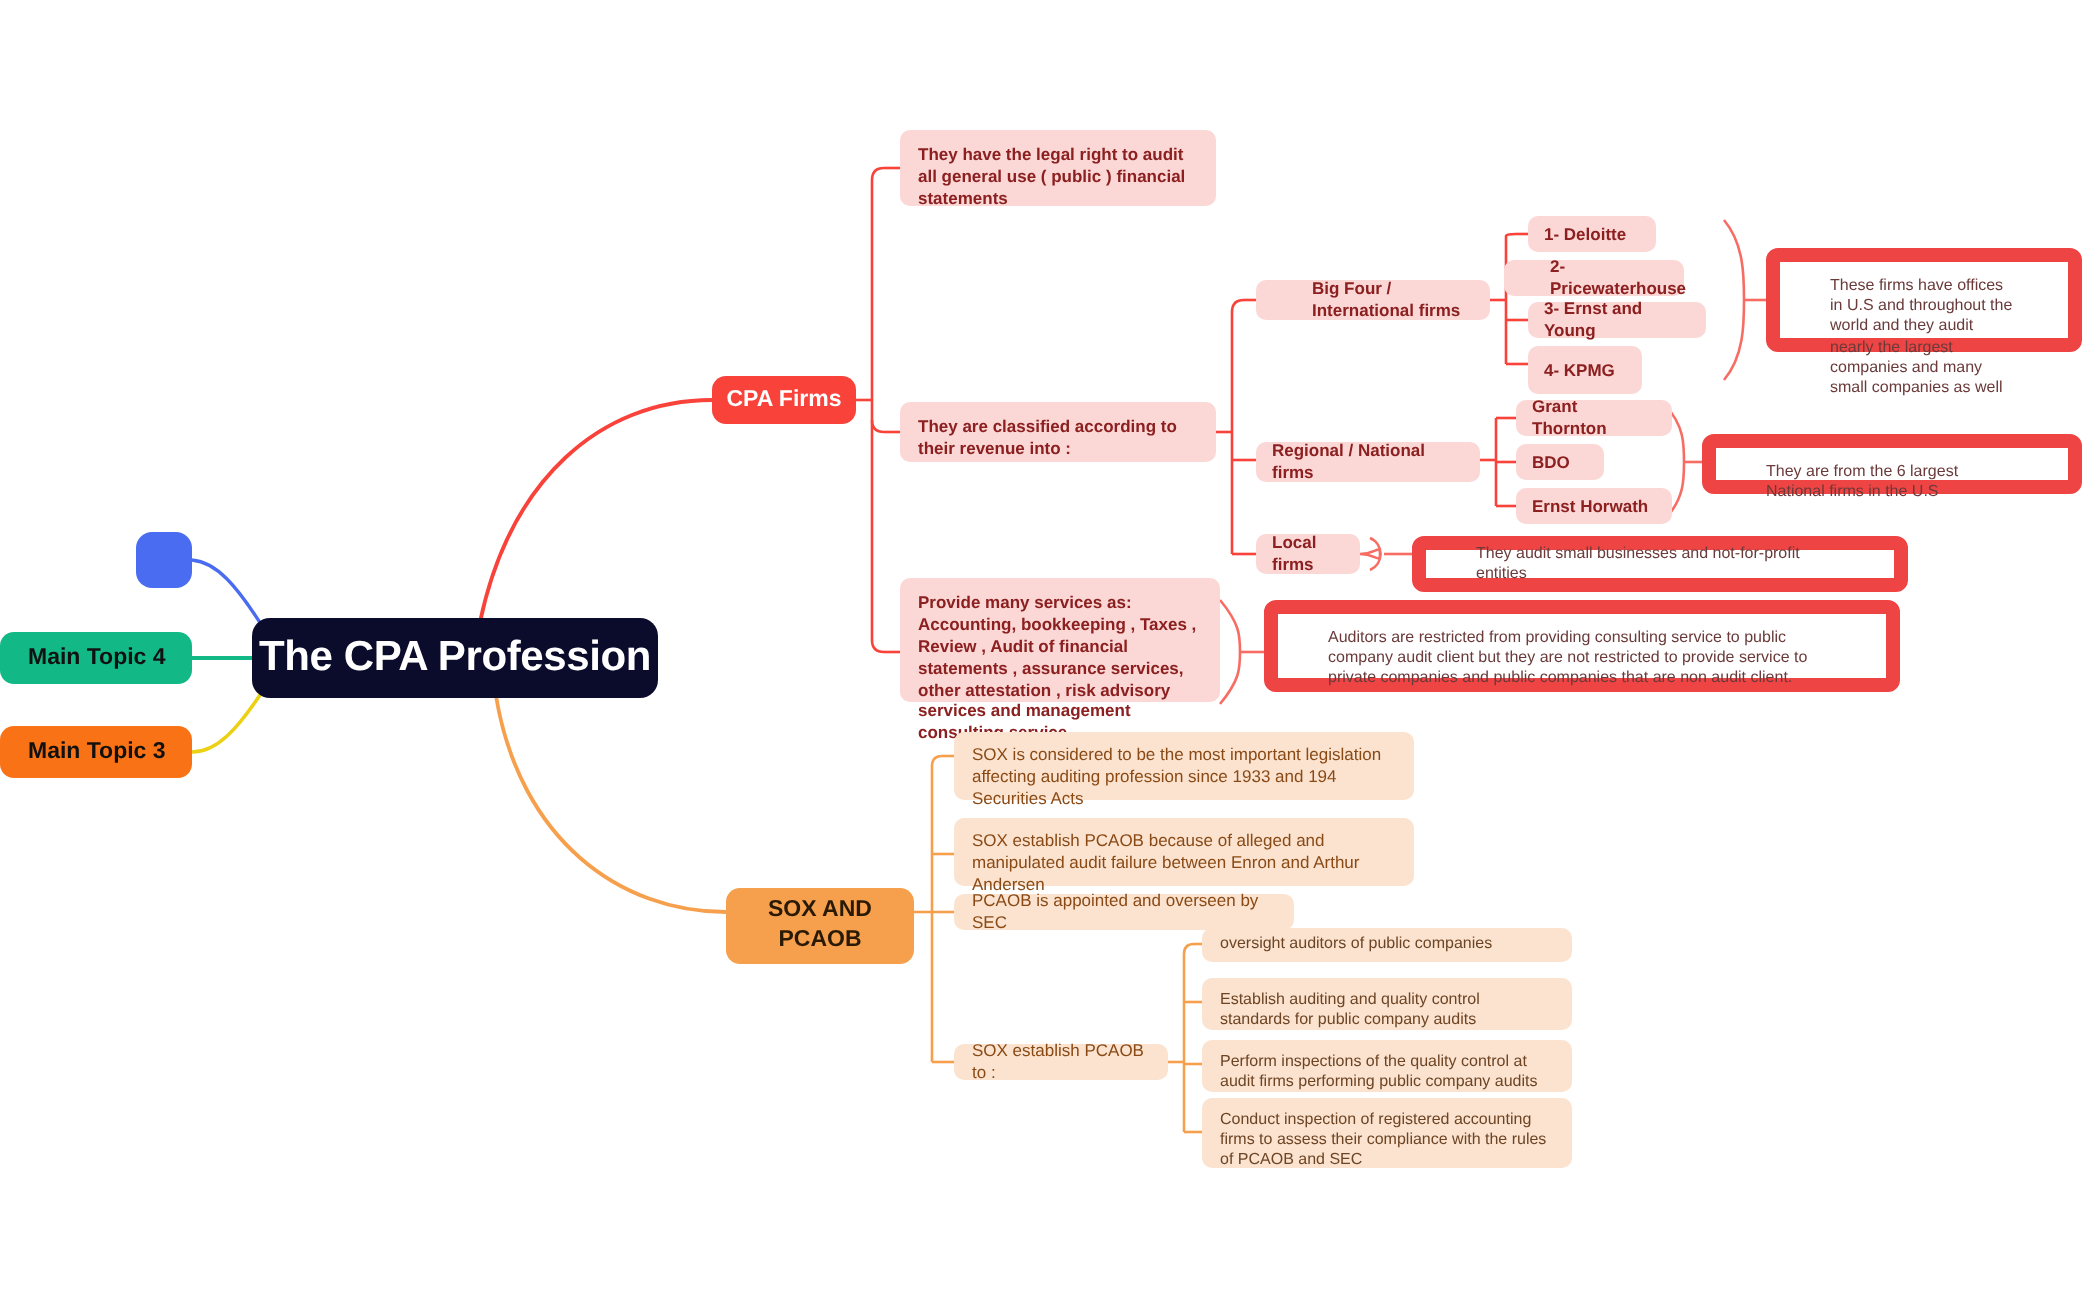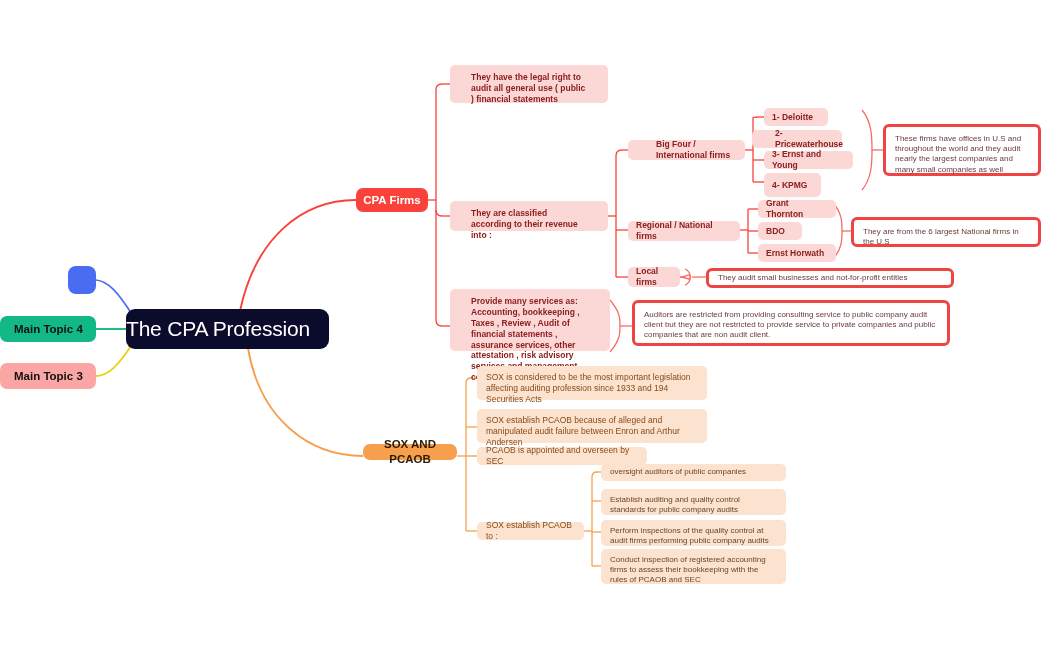--- a/index.html
+++ b/index.html
@@ -32,41 +32,41 @@
     box-sizing: border-box;
     border-radius: 6px;
     line-height: 1.28;
   }
 
   
   .root {
     background: #0b0b2b;
     color: #ffffff;
     font-size: 21px;
-    font-weight: normal;
+    font-weight: bold;
     letter-spacing: -0.2px;
     border-radius: 9px;
     display: flex;
     align-items: center;
-    justify-content: flex-start;
+    justify-content: center;
     text-align: center;
   }
 
   
   .topic {
     font-size: 11.5px;
     font-weight: bold;
     color: #111111;
     display: flex;
     align-items: center;
     padding-left: 14px;
     border-radius: 7px;
   }
   .topic-green { background: #12b886; }
-  .topic-yellow { background: #fca5a5; text-align: center; }
+  .topic-yellow { background: #f97316; text-align: center; }
   .topic-blue {
     background: #4a6cf0;
     border-radius: 8px;
   }
 
   
   .branch-head {
     font-size: 11.5px;
     font-weight: bold;
     display: flex;
@@ -90,29 +90,29 @@
     color: #8c2020;
     font-size: 8.5px;
     font-weight: bold;
     padding: 6px 8px;
     border-radius: 5px;
     display: flex;
     align-items: center;
   }
   .pill-red.multi {
     display: block;
-    padding: 7px 21px;
+    padding: 7px 9px;
   }
   .outline-red {
     background: #ffffff;
-    border: 3px solid #ef4444;
+    border: 7px solid #ef4444;
     color: #6b3a3a;
     font-size: 8px;
     font-weight: normal;
-    padding: 7px 9px;
+    padding: 7px 25px;
     border-radius: 6px;
   }
   .outline-red.center {
     display: flex;
     align-items: center;
   }
 
   
   .pill-orange {
     background: #fbe3d0;
@@ -292,21 +292,21 @@
   </div>
 
   <div class="node pill-red" style="left:628px; top:267px; width:52px; height:20px;">
     <span>Local firms</span>
   </div>
 
   <div class="node outline-red center" style="left:706px; top:268px; width:248px; height:19px;">
     <span>They audit small businesses and not-for-profit entities</span>
   </div>
 
-  <div class="node branch-head head-orange" style="left:363px; top:444px; width:94px; height:16px;text-align:center;">
+  <div class="node branch-head head-orange" style="left:363px; top:444px; width:94px; height:38px;text-align:center;">
     <span>SOX AND PCAOB</span>
   </div>
 
   <div class="node pill-orange" style="left:477px; top:366px; width:230px; height:34px;">
     <span>SOX is considered to be the most important legislation affecting auditing profession since 1933 and 194 Securities Acts</span>
   </div>
 
   <div class="node pill-orange center" style="left:477px; top:447px; width:170px; height:18px;">
     <span>PCAOB is appointed and overseen by SEC</span>
   </div>
@@ -325,16 +325,16 @@
 
   <div class="node pill-orange thin" style="left:601px; top:520px; width:185px; height:26px;">
     <span>Perform inspections of the quality control at audit firms performing public company audits</span>
   </div>
 
   <div class="node pill-orange thin" style="left:601px; top:489px; width:185px; height:26px;">
     <span>Establish auditing and quality control standards for public company audits</span>
   </div>
 
   <div class="node pill-orange thin" style="left:601px; top:549px; width:185px; height:35px;">
-    <span>Conduct inspection of registered accounting firms to assess their bookkeeping with the rules of PCAOB and SEC</span>
+    <span>Conduct inspection of registered accounting firms to assess their compliance with the rules of PCAOB and SEC</span>
   </div>
 
 </div>
 
 </body></html>

